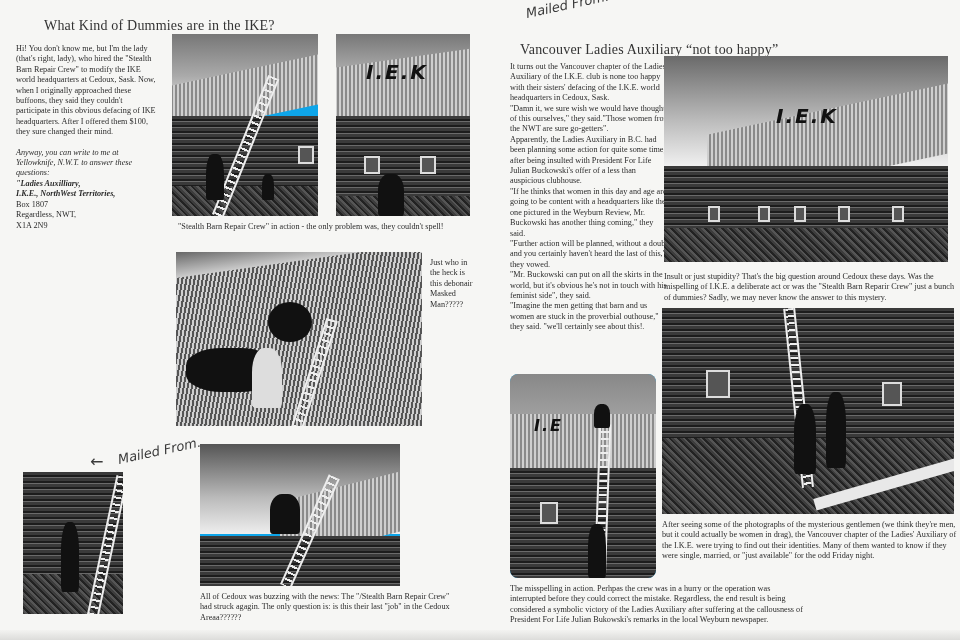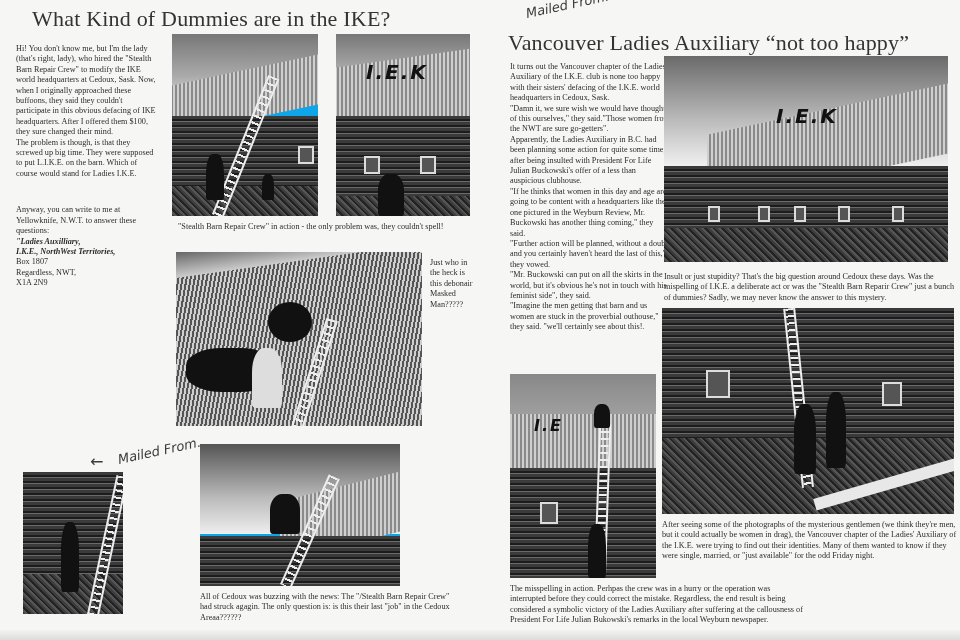--- a/index.html
+++ b/index.html
@@ -8,21 +8,21 @@
     background:#f6f6f4;
     font-family:"Liberation Serif", "DejaVu Serif", serif;
     color:#2a2a2a;
   }
   .page-edge {
     position:absolute; left:0; right:0; bottom:0; height:10px;
     background:linear-gradient(#f3f3f1,#dcdcda);
   }
   .abs { position:absolute; }
   h1.headline {
-    margin:0; font-weight:normal; font-size:22px; letter-spacing:0.2px;
+    margin:12px; font-weight:normal; font-size:14px; letter-spacing:0.2px;
     color:#333; white-space:nowrap;
   }
   .body-text {
     font-size:8.2px; line-height:10.4px; color:#2c2c2c;
   }
   .body-text p { margin:0; }
   .caption {
     font-size:8.2px; line-height:10.4px; color:#2c2c2c;
   }
   .address { font-size:8.2px; line-height:10.4px; }
@@ -72,22 +72,21 @@
     font-style:italic; color:#111; letter-spacing:2px; white-space:nowrap;
   }
 </style>
 </head>
 <body>
 
 <h1 class="headline abs" style="left:32px;top:6px;">What Kind of Dummies are in the IKE?</h1>
 
 <div class="body-text abs" style="left:16px;top:44px;width:142px;">
   <p>Hi! You don't know me, but I'm the lady (that's right, lady), who hired the "Stealth Barn Repair Crew" to modify the IKE world headquarters at Cedoux, Sask. Now, when I originally approached these buffoons, they said they couldn't participate in this obvious defacing of IKE headquarters. After I offered them $100, they sure changed their mind.</p>
-  <p>The problem is though, is that they screwed up big time. They were supposed to put L.I.K.E. on the barn. Which of course would stand for Ladies I.K.E.</p>
-  <p style="margin-top:26px;">Anyway, you can write to me at Yellowknife, N.W.T. to answer these questions:</p>
+  <p style="margin-top:10px;font-style:italic;">Anyway, you can write to me at Yellowknife, N.W.T. to answer these questions:</p>
   <div class="address">
     <div class="bi">"Ladies Auxilliary,</div>
     <div class="bi">I.K.E., NorthWest Territories,</div>
     <div>Box 1807</div>
     <div>Regardless, NWT,</div>
     <div>X1A 2N9</div>
   </div>
 </div>
 
 <span class="hw-arrow abs" style="left:90px;top:452px;">←</span>
@@ -168,21 +167,21 @@
   <div class="ground" style="height:34px;"></div>
   <div class="window" style="left:44px;top:150px;width:8px;height:12px;"></div>
   <div class="window" style="left:94px;top:150px;width:8px;height:12px;"></div>
   <div class="window" style="left:130px;top:150px;width:8px;height:12px;"></div>
   <div class="window" style="left:174px;top:150px;width:8px;height:12px;"></div>
   <div class="window" style="left:228px;top:150px;width:8px;height:12px;"></div>
 </div>
 
 <div class="caption abs" style="left:664px;top:272px;width:292px;">Insult or just stupidity? That's the big question around Cedoux these days. Was the mispelling of I.K.E. a deliberate act or was the "Stealth Barn Reparir Crew" just a bunch of dummies? Sadly, we may never know the answer to this mystery.</div>
 
-<div class="photo" style="left:510px;top:374px;width:146px;height:204px;">
+<div class="photo" style="left:510px;top:374px;width:146px;height:204px;border-radius:8px;">
   <div class="sky" style="height:60px;background:linear-gradient(#888,#aaa);"></div>
   <div class="roof" style="top:40px;height:56px;left:0;right:0;"></div>
   <div class="letters" style="left:24px;top:42px;font-size:16px;">I.E</div>
   <div class="wall" style="height:110px;"></div>
   <div class="ladder" style="left:84px;top:50px;height:150px;transform:rotate(2deg);"></div>
   <div class="figure" style="left:84px;top:30px;width:16px;height:24px;"></div>
   <div class="window" style="left:30px;top:128px;width:14px;height:18px;"></div>
   <div class="figure" style="left:78px;top:150px;width:18px;height:54px;"></div>
 </div>
 

